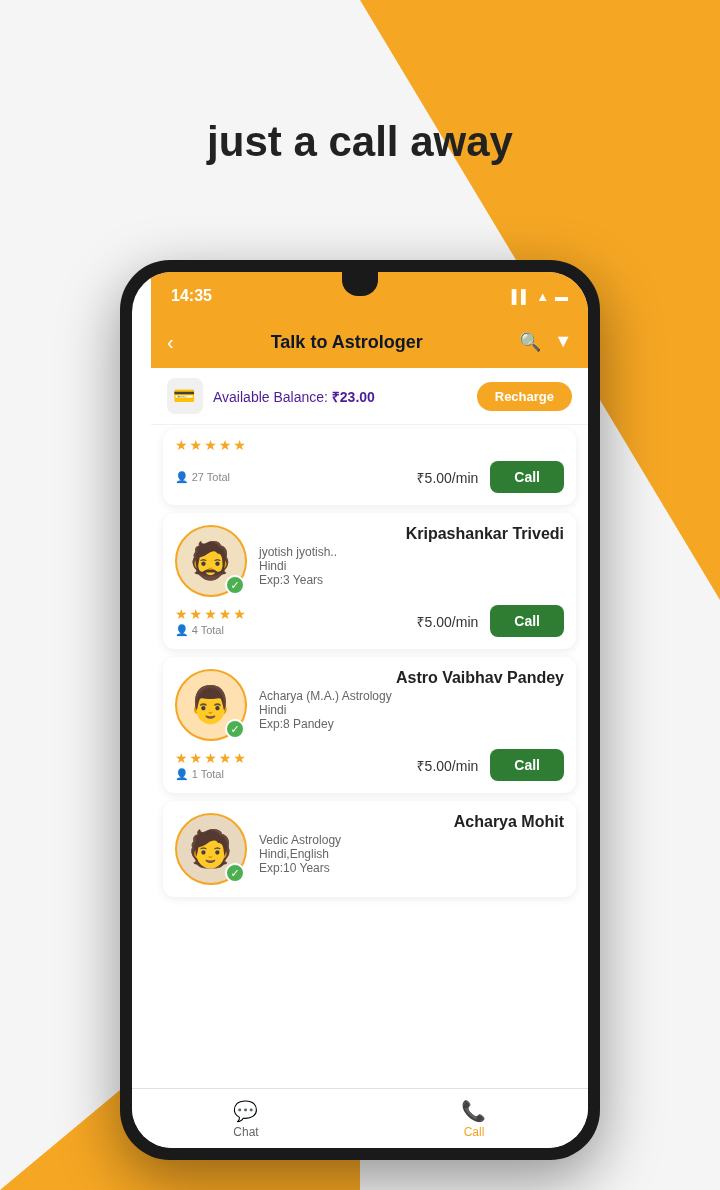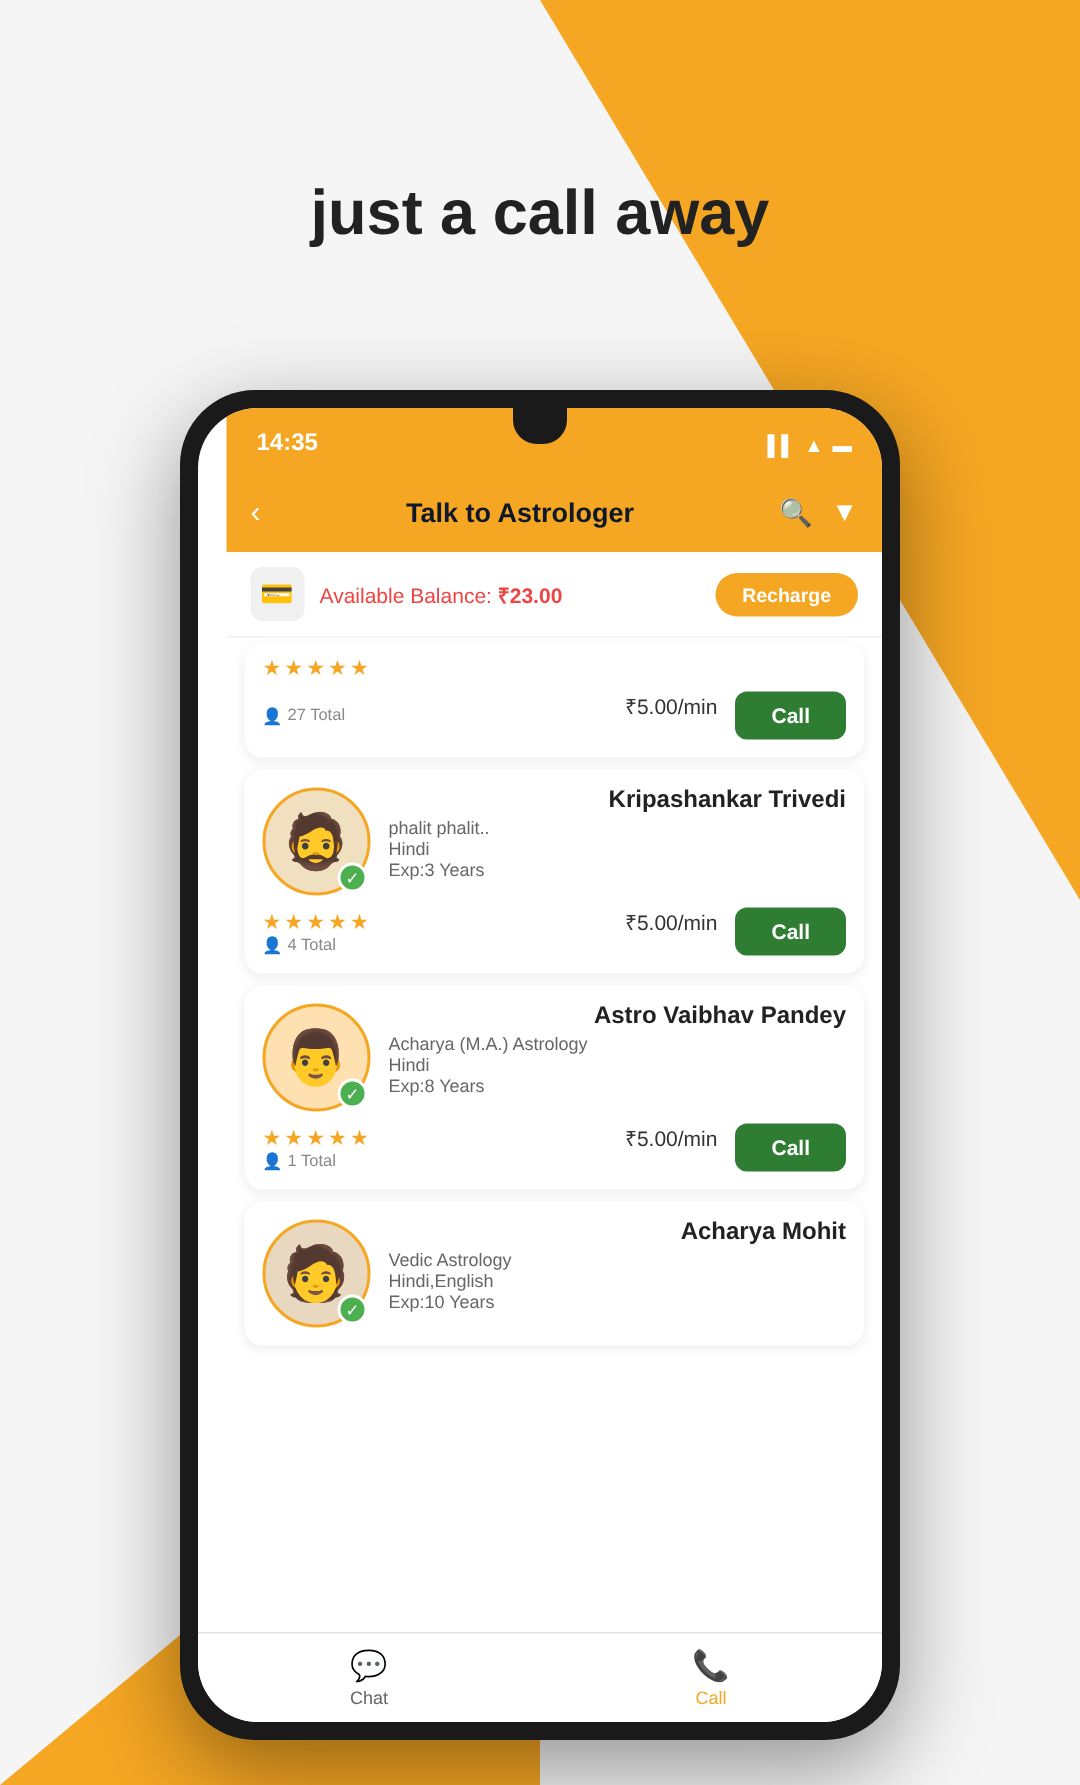--- a/index.html
+++ b/index.html
@@ -165,21 +165,21 @@
       height: 36px;
       background: #f0f0f0;
       border-radius: 8px;
       display: flex;
       align-items: center;
       justify-content: center;
       font-size: 18px;
     }
     .balance-text {
       font-size: 14px;
-      color: #ef4444;
+      color: #4c1d95;
       font-weight: 500;
     }
     .recharge-btn {
       background: #F5A623;
       color: white;
       border: none;
       border-radius: 20px;
       padding: 7px 18px;
       font-size: 13px;
       font-weight: 600;
@@ -290,20 +290,21 @@
     }
     .total-text {
       font-size: 11px;
       color: #888;
       display: flex;
       align-items: center;
       gap: 3px;
     }
     .price-call-wrap {
       display: flex;
+      align-items: center;
       gap: 12px;
     }
     .price-text {
       font-size: 14px;
       color: #333;
       font-weight: 500;
     }
     .call-btn {
       background: #2E7D32;
       color: white;
@@ -432,21 +433,21 @@
         <div class="astro-card">
           <div class="card-top">
             <div class="avatar-wrap">
               <div class="avatar-circle" style="background:#f0e0c0;">
                 <span style="font-size:36px;">🧔</span>
               </div>
               <div class="avatar-check">✓</div>
             </div>
             <div class="astro-info">
               <div class="astro-name">Kripashankar Trivedi</div>
-              <div class="astro-spec">phalit phalit..</div>
+              <div class="astro-spec">jyotish jyotish..</div>
               <div class="astro-lang">Hindi</div>
               <div class="astro-exp">Exp:3 Years</div>
             </div>
           </div>
           <div class="card-bottom">
             <div class="card-bottom-left">
               <div class="stars">
                 <span class="star">★</span>
                 <span class="star">★</span>
                 <span class="star">★</span>
@@ -470,21 +471,21 @@
             <div class="avatar-wrap">
               <div class="avatar-circle" style="background:#ffe0b0;">
                 <span style="font-size:36px;">👨</span>
               </div>
               <div class="avatar-check">✓</div>
             </div>
             <div class="astro-info">
               <div class="astro-name">Astro Vaibhav Pandey</div>
               <div class="astro-spec">Acharya (M.A.) Astrology</div>
               <div class="astro-lang">Hindi</div>
-              <div class="astro-exp">Exp:8 Years</div>
+              <div class="astro-exp">Exp:8 Pandey</div>
             </div>
           </div>
           <div class="card-bottom">
             <div class="card-bottom-left">
               <div class="stars">
                 <span class="star">★</span>
                 <span class="star">★</span>
                 <span class="star">★</span>
                 <span class="star">★</span>
                 <span class="star">★</span>

